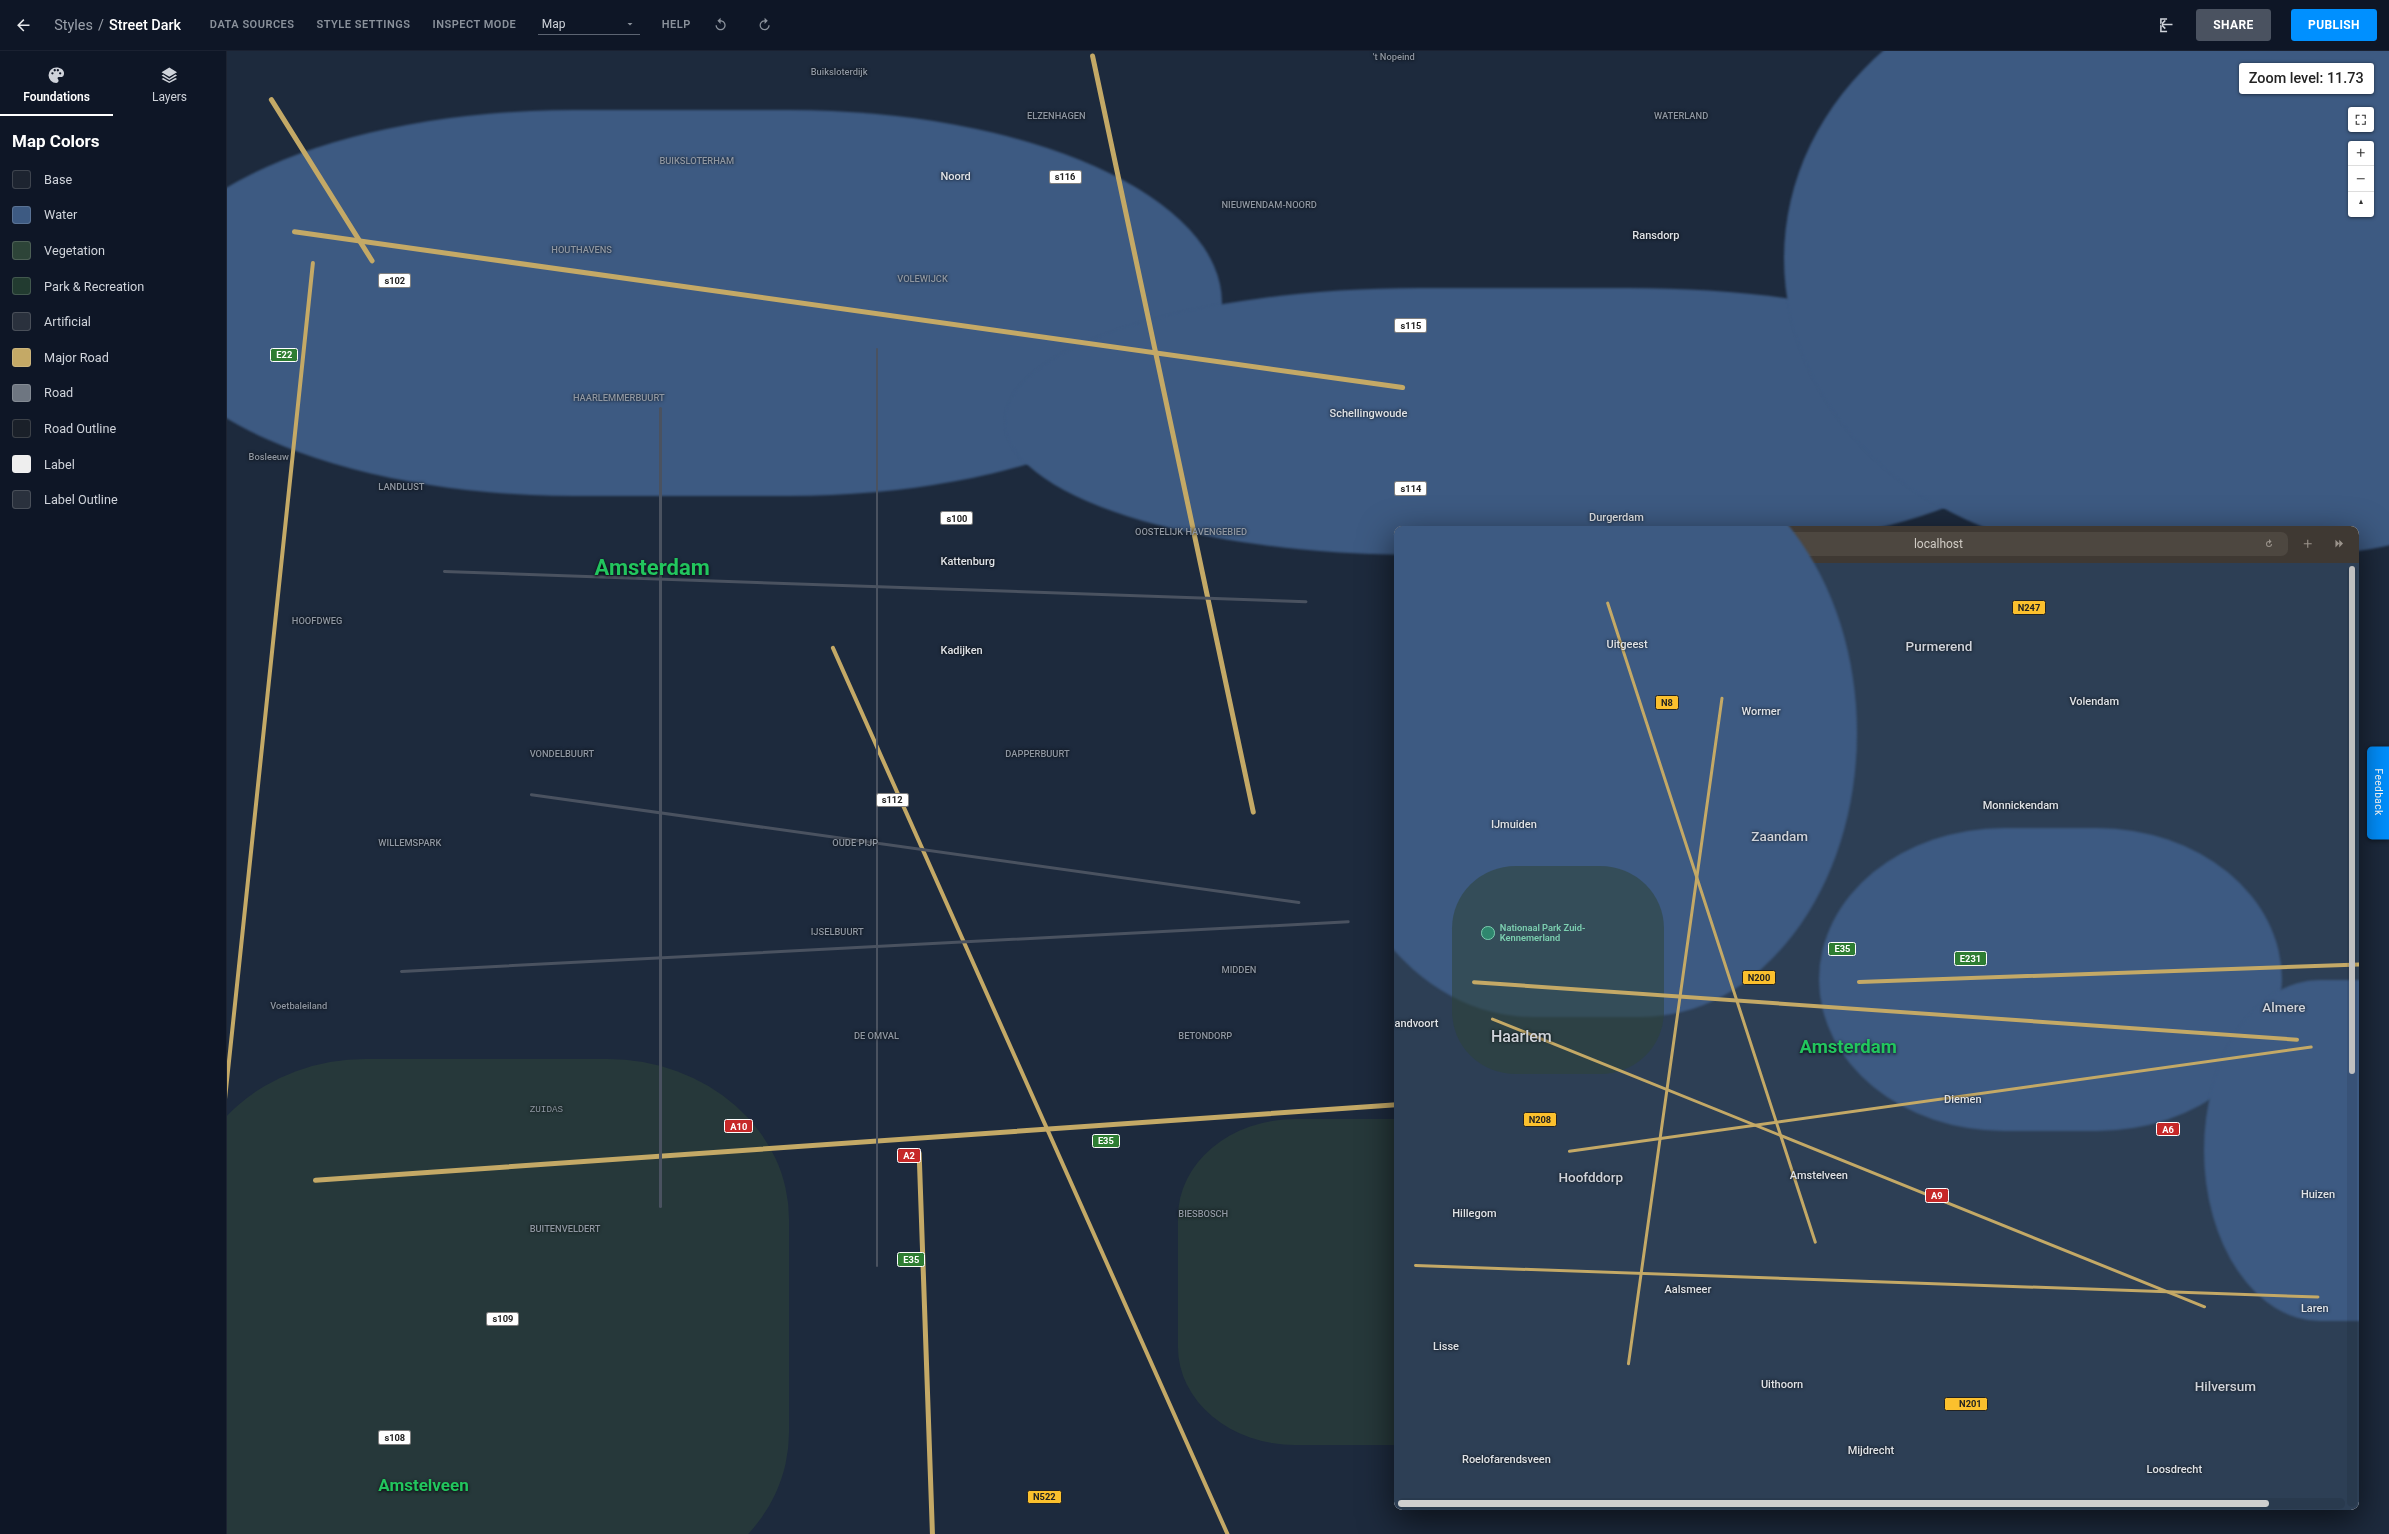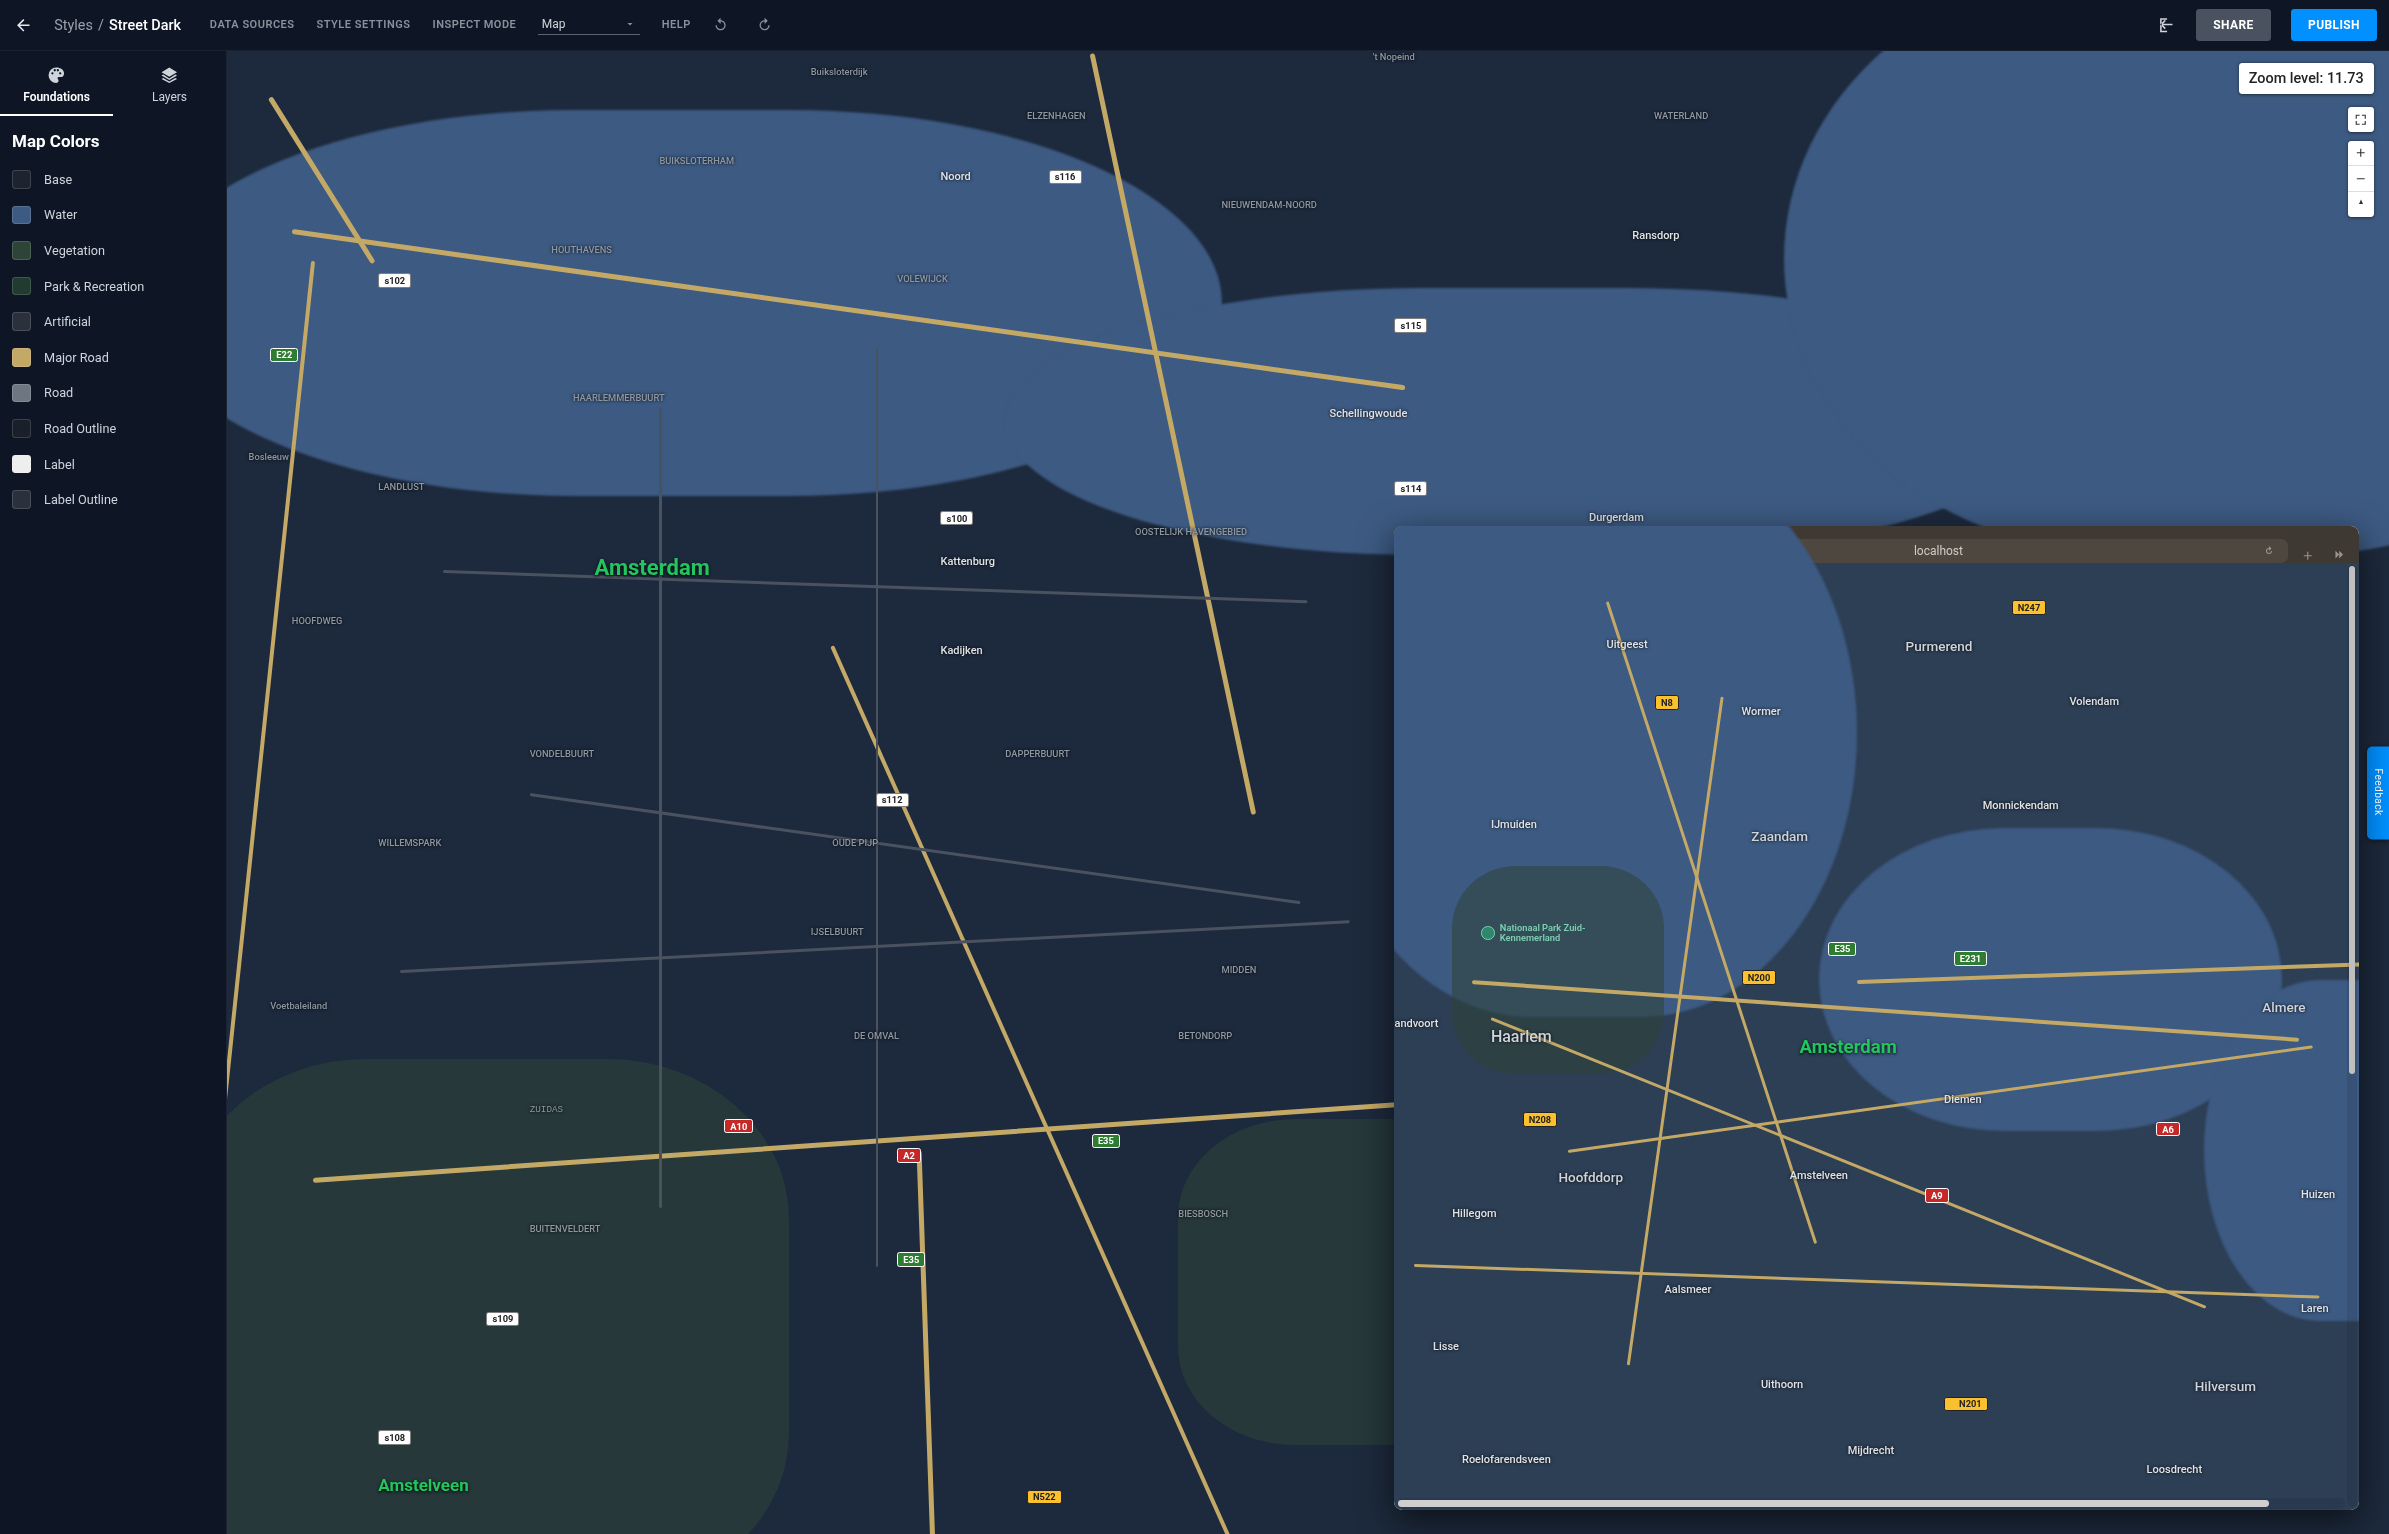--- a/index.html
+++ b/index.html
@@ -129,21 +129,21 @@
     box-shadow:0 0.8px 5.1px rgba(0,0,0,0.5);
   }
 
   
   .floatwin {
     position:absolute; left:54%; top:32%; right:1.4%; bottom:1.6%;
     background:#fff; border-radius:8.5px; box-shadow:0 10.2px 34px rgba(0,0,0,0.6);
     display:flex; flex-direction:column; overflow:hidden;
   }
   .fw-titlebar {
-    height:37px; background:#3f3933; display:flex; align-items:flex-end; gap:10.2px;
+    height:37px; background:#3f3933; display:flex; align-items:center; gap:10.2px;
     padding:0 10.2px;
   }
   .traffic { display:flex; gap:6.8px; }
   .dot { width:10.2px; height:10.2px; border-radius:50%; background:#6b645d; }
   .fw-iconbtn { width:20.3px; display:flex; justify-content:center; cursor:pointer; }
   .fw-iconbtn svg { fill:#9a938b; }
   .fw-nav { display:flex; gap:15.2px; margin-left:3.4px; }
   .fw-url {
     flex:1; height:24px; background:#4d4740; border-radius:6.8px;
     display:flex; align-items:center; justify-content:center; position:relative;

